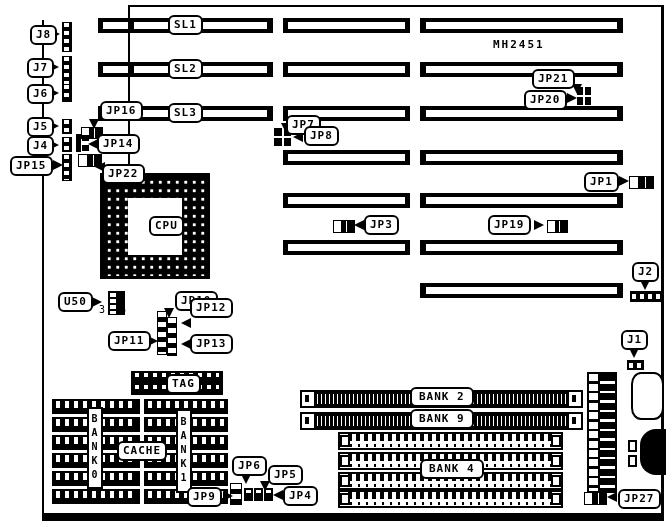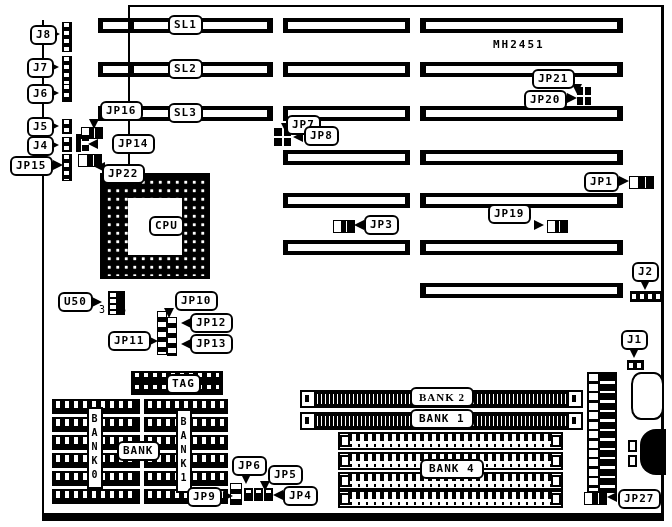--- a/index.html
+++ b/index.html
@@ -184,58 +184,58 @@
   </div>
   <div class="simm" style="left:300px;top:412px;width:283px;">
     <div class="bar"></div>
     <div class="clip cl"></div>
     <div class="clip cr"></div>
   </div>
   <div class="simm0" style="left:338px;top:432px;width:221px;"></div>
   <div class="simm0" style="left:338px;top:452px;width:221px;"></div>
   <div class="simm0" style="left:338px;top:472px;width:221px;"></div>
   <div class="simm0" style="left:338px;top:490px;width:221px;"></div>
-  <div class="lbl wide" style="left:410px;top:387px;font-family:Liberation Serif, serif;">BANK 2</div>
-  <div class="lbl wide" style="left:410px;top:409px;">BANK 1</div>
+  <div class="lbl wide" style="left:410px;top:387px;">BANK 2</div>
+  <div class="lbl wide" style="left:410px;top:409px;">BANK 9</div>
   <div class="lbl wide" style="left:420px;top:459px;">BANK 4</div>
 
   <div class="power">
     <div class="pins"></div>
     <div class="bus"></div>
   </div>
   <div class="battery"></div>
   <div class="din"></div>
   <div class="kbsq" style="left:628px;top:440px;"></div>
   <div class="kbsq" style="left:628px;top:455px;"></div>
 
   <div class="lbl" style="left:30px;top:25px;">J8</div>
   <div class="lbl" style="left:27px;top:58px;">J7</div>
   <div class="lbl" style="left:27px;top:84px;">J6</div>
   <div class="lbl" style="left:27px;top:117px;">J5</div>
   <div class="lbl" style="left:27px;top:136px;">J4</div>
   <div class="lbl" style="left:10px;top:156px;">JP15</div>
   <div class="lbl" style="left:100px;top:101px;">JP16</div>
-  <div class="lbl" style="left:112px;top:134px;">JP14</div>
+  <div class="lbl" style="left:97px;top:134px;">JP14</div>
   <div class="lbl" style="left:102px;top:164px;">JP22</div>
   <div class="lbl" style="left:286px;top:115px;">JP7</div>
   <div class="lbl" style="left:304px;top:126px;">JP8</div>
   <div class="lbl" style="left:532px;top:69px;">JP21</div>
   <div class="lbl" style="left:524px;top:90px;">JP20</div>
   <div class="lbl" style="left:584px;top:172px;">JP1</div>
   <div class="lbl" style="left:364px;top:215px;">JP3</div>
-  <div class="lbl" style="left:488px;top:204px;">JP19</div>
+  <div class="lbl" style="left:488px;top:215px;">JP19</div>
   <div class="lbl" style="left:632px;top:262px;">J2</div>
   <div class="lbl" style="left:621px;top:330px;">J1</div>
   <div class="lbl" style="left:58px;top:292px;">U50</div>
   <div class="lbl" style="left:175px;top:291px;">JP10</div>
-  <div class="lbl" style="left:190px;top:313px;">JP12</div>
+  <div class="lbl" style="left:190px;top:298px;">JP12</div>
   <div class="lbl" style="left:108px;top:331px;">JP11</div>
   <div class="lbl" style="left:190px;top:334px;">JP13</div>
   <div class="lbl" style="left:166px;top:374px;">TAG</div>
-  <div class="lbl" style="left:117px;top:441px;">BANK</div>
+  <div class="lbl" style="left:117px;top:441px;">CACHE</div>
   <div class="lbl" style="left:232px;top:456px;">JP6</div>
   <div class="lbl" style="left:268px;top:465px;">JP5</div>
   <div class="lbl" style="left:187px;top:487px;">JP9</div>
   <div class="lbl" style="left:283px;top:486px;">JP4</div>
   <div class="lbl" style="left:618px;top:489px;">JP27</div>
 
   <i class="pt pt-r" style="left:50px;top:29px;"></i>
   <i class="pt pt-r" style="left:49px;top:62px;"></i>
   <i class="pt pt-r" style="left:49px;top:88px;"></i>
   <i class="pt pt-r" style="left:49px;top:121px;"></i>

